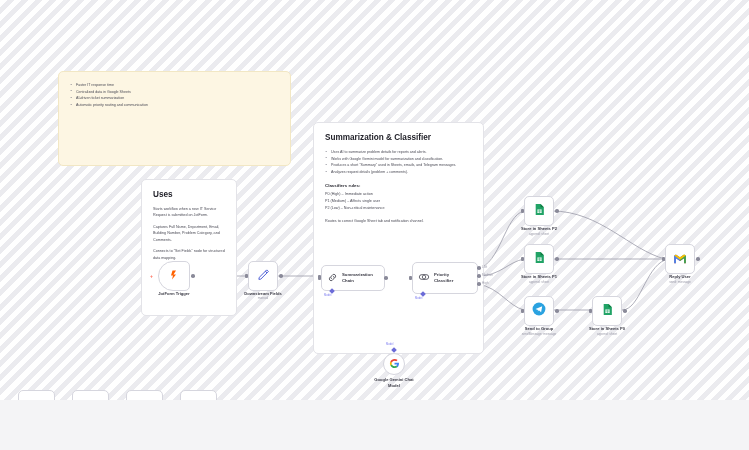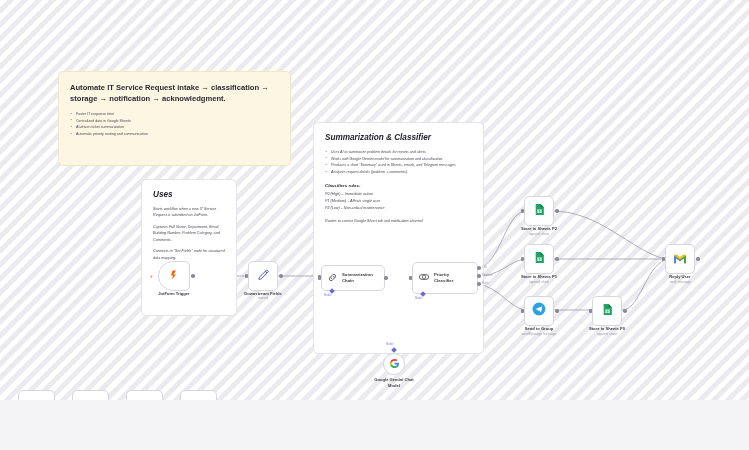--- a/index.html
+++ b/index.html
@@ -26,21 +26,20 @@
     padding: 10px 11px;
     overflow: hidden;
   }
   .sticky-yellow {
     background: #fdf6e3;
     border: 1px solid #f2e7c4;
   }
   .sticky-white {
     background: #ffffff;
     border: 1px solid #e3e3e8;
-    font-style: italic;
   }
   .sticky-title {
     font-size: 7.6px;
     font-weight: bold;
     color: #2b2b33;
     line-height: 1.45;
     margin-bottom: 7px;
   }
   .sticky-h {
     font-size: 8.2px;
@@ -199,21 +198,20 @@
     </g>
     <g stroke="#9d9de8" stroke-width="0.7" stroke-dasharray="2,1.6" fill="none">
 
       <path d="M391 352 C 370 335, 345 310, 333 295"></path>
 
       <path d="M396 352 C 400 335, 420 310, 424 295"></path>
     </g>
   </svg>
 
   <div class="sticky sticky-yellow" style="left:58px; top:71px; width:233px; height:95px;">
-    <div class="sticky-title">Automate IT Service Request intake → classification → storage → notification → acknowledgment.</div>
     <ul class="sticky-list">
       <li>Faster IT response time</li>
       <li>Centralized data in Google Sheets</li>
       <li>AI-driven ticket summarization</li>
       <li>Automatic priority routing and communication</li>
     </ul>
   </div>
 
   <div class="sticky sticky-white" style="left:141px; top:179px; width:96px; height:137px;">
     <div class="sticky-h">Uses</div>

